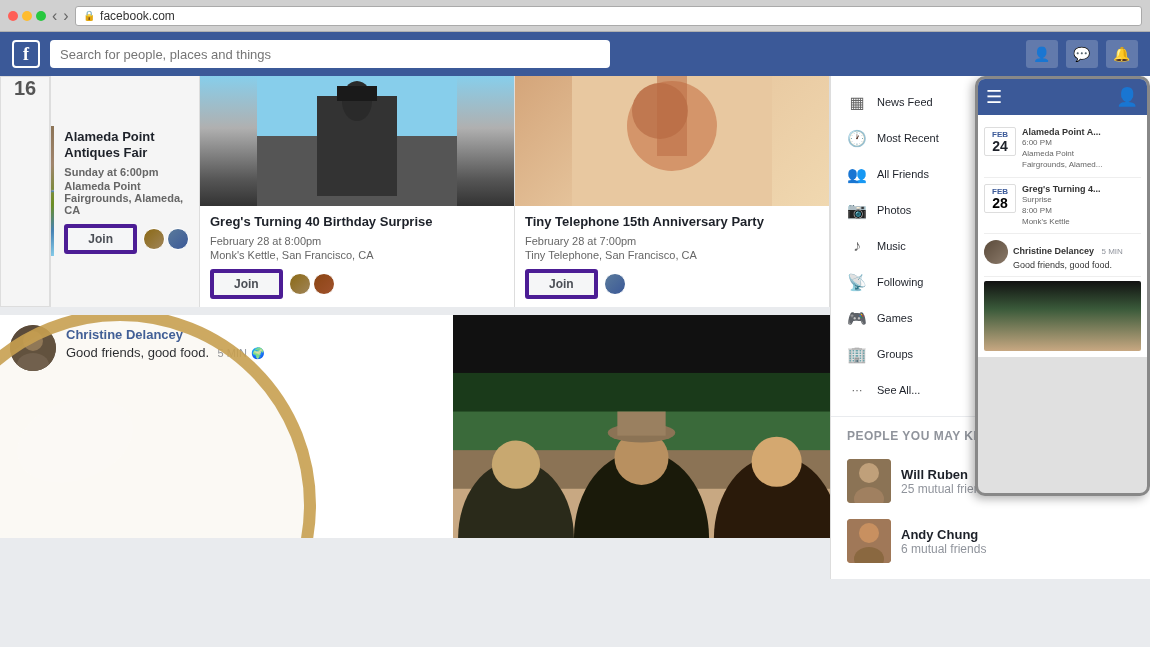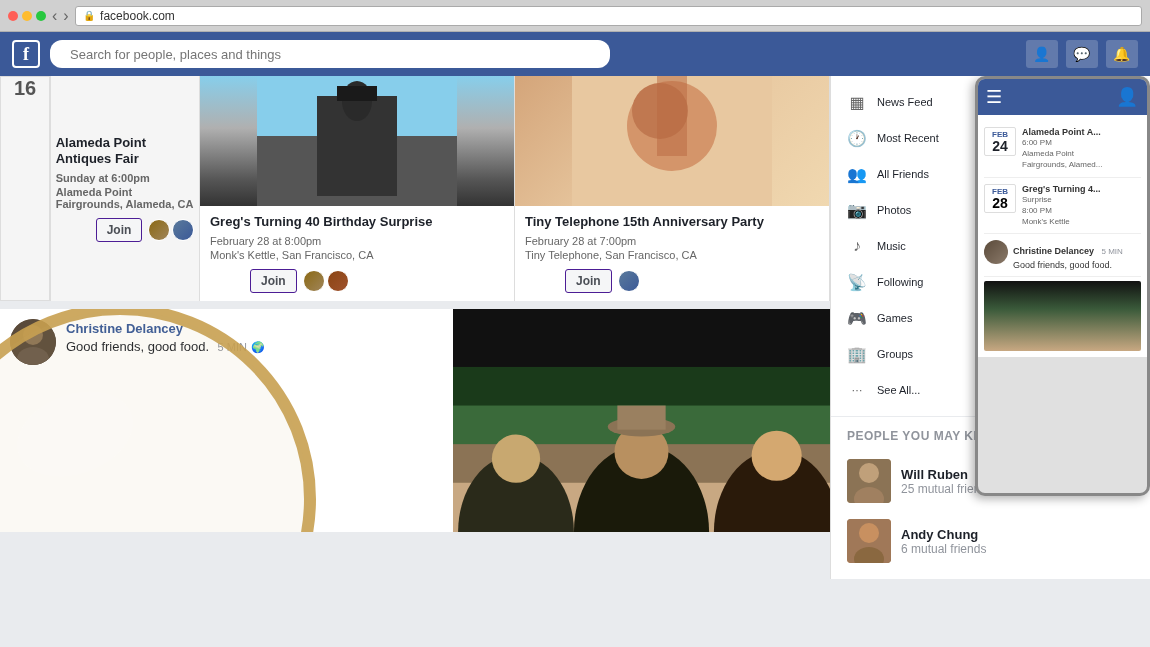--- a/index.html
+++ b/index.html
@@ -60,23 +60,23 @@
       font-size: 18px;
       font-weight: bold;
       font-family: Georgia, serif;
       flex-shrink: 0;
     }
     .fb-search {
       flex: 1;
       max-width: 560px;
       height: 28px;
       background: white;
-      border-radius: 12px;
+      border-radius: 4px;
       border: none;
-      padding: 0 20px;
+      padding: 0 10px;
       font-size: 13px;
       color: #333;
       outline: none;
     }
     .fb-nav-icons {
       margin-left: auto;
       display: flex;
       gap: 8px;
       align-items: center;
     }
@@ -150,28 +150,27 @@
       color: #666;
       margin-bottom: 8px;
     }
     .event-actions {
       display: flex;
       align-items: center;
       gap: 6px;
     }
     .join-btn {
       background: #f5f6f7;
-      border: 1px solid #4c1d95;
+      border: 4px solid #4c1d95;
       border-radius: 3px;
-      padding: 4px 10px;
+      padding: 4px 20px;
       font-size: 12px;
       font-weight: bold;
       color: #4b4f56;
       cursor: pointer;
-      margin-left: 40px;
     }
     .friend-avatars { display: flex; gap: 2px; }
     .friend-avatar {
       width: 22px;
       height: 22px;
       border-radius: 50%;
       overflow: hidden;
       border: 1px solid white;
     }
     .avatar-img-1 { background: linear-gradient(135deg, #8B6914, #A0855A); }

